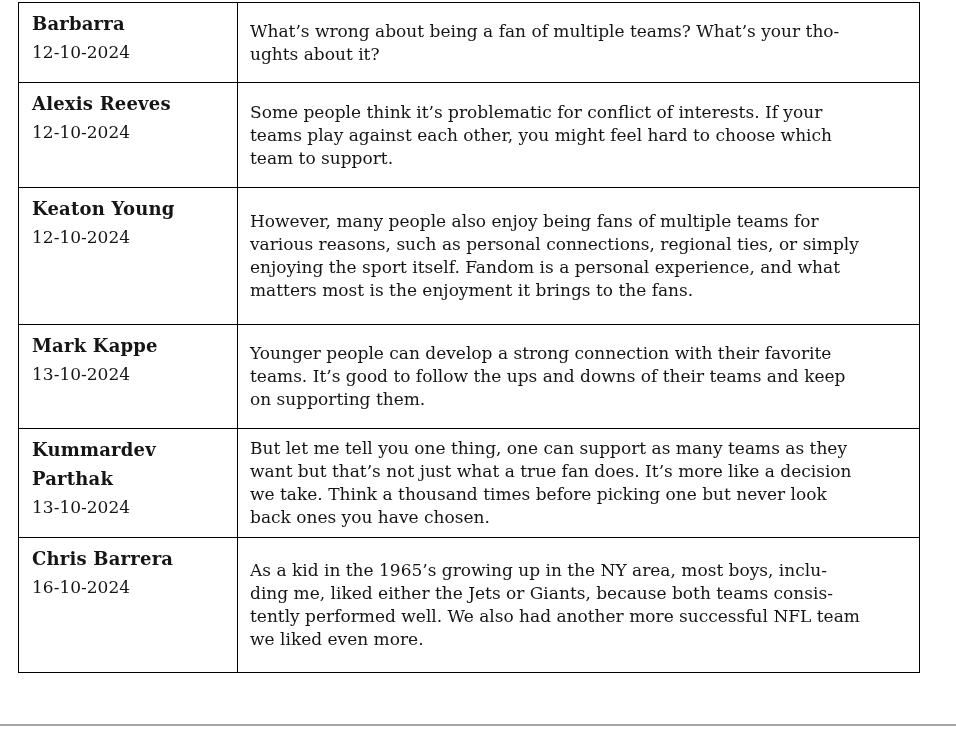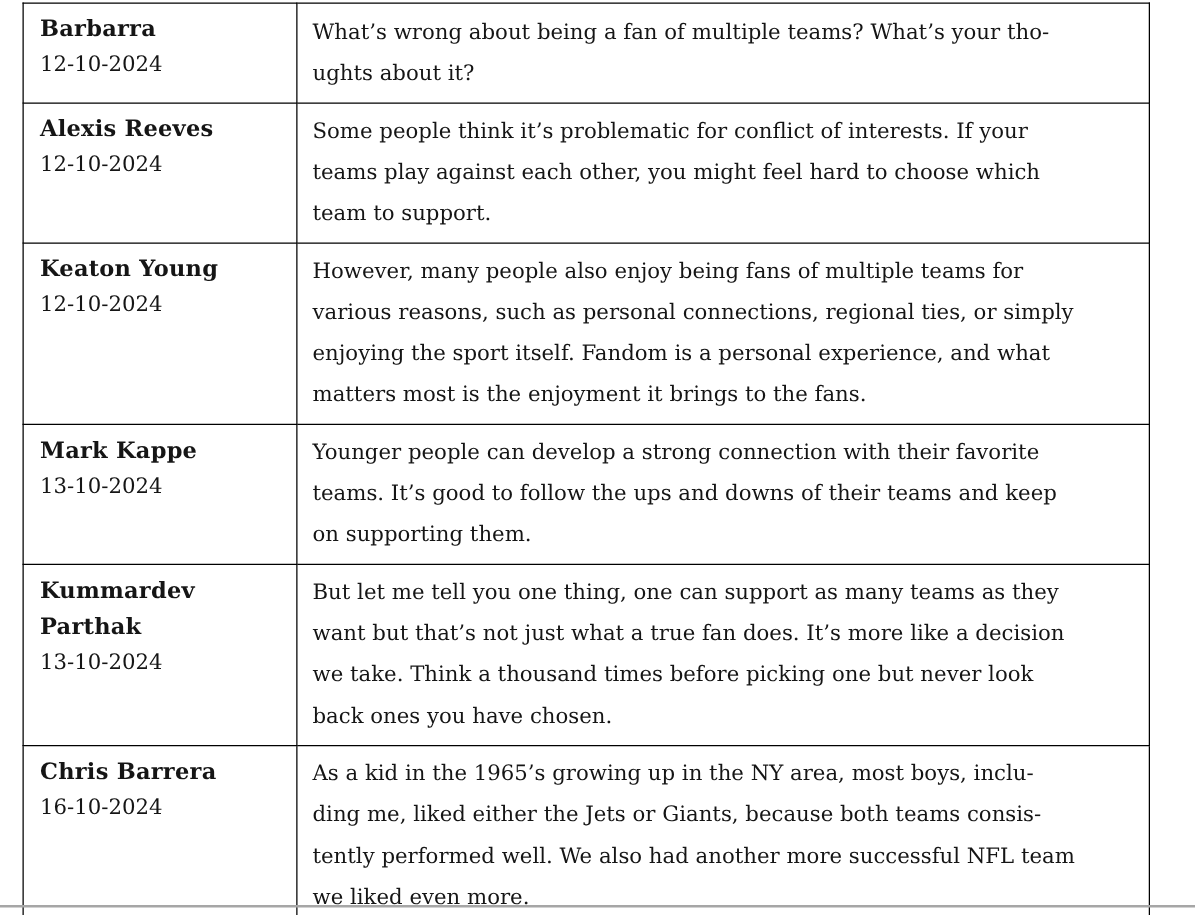--- a/index.html
+++ b/index.html
@@ -41,30 +41,30 @@
     font-size: 18px;
     line-height: 29px;
     letter-spacing: 0.2px;
   }
   .post-date {
     font-size: 17px;
     line-height: 29px;
   }
   .message-text {
     font-size: 17px;
-    line-height: 33px;
+    line-height: 23px;
     white-space: pre-line;
   }
   .message-text b { font-weight: normal; }
   
   tbody tr:nth-child(1) { height: 80px; }
-  tbody tr:nth-child(2) { height: 90px; margin-top: 18px; }
+  tbody tr:nth-child(2) { height: 105px; margin-top: 18px; }
   tbody tr:nth-child(3) { height: 137px; }
   tbody tr:nth-child(4) { height: 104px; padding-left: 20px; }
-  tbody tr:nth-child(5) { height: 145px; }
+  tbody tr:nth-child(5) { height: 109px; }
   tbody tr:nth-child(6) { height: 135px; }
   .page-bottom-edge {
     position: absolute;
     left: 0px;
     top: 724px;
     width: 956px;
     height: 2px;
     background: #a6a6a6;
   }
 </style>

